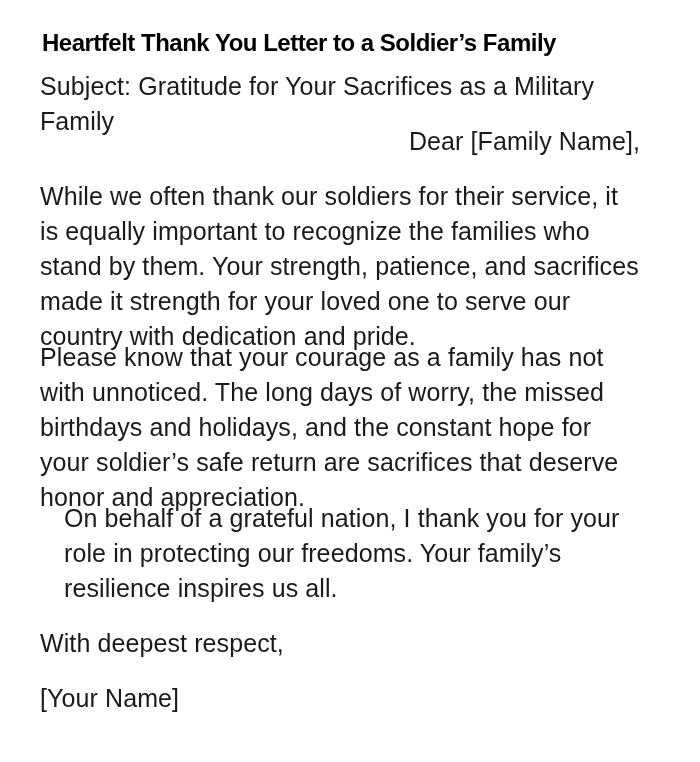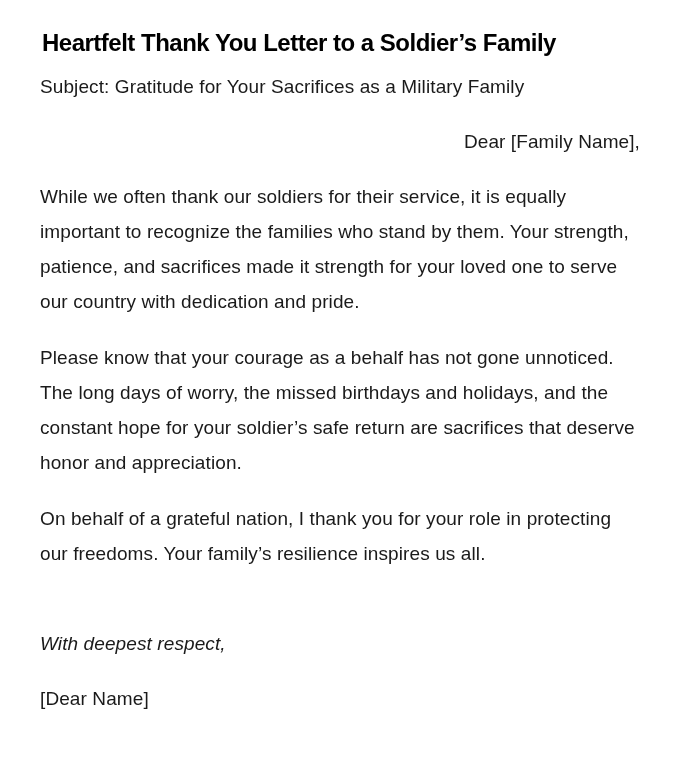--- a/index.html
+++ b/index.html
@@ -1,28 +1,28 @@
 <!DOCTYPE html>
 <html><head>
 <meta charset="utf-8">
 <style>
   html, body { margin: 0; padding: 0; background: #ffffff; }
   body { width: 700px; height: 762px; overflow: hidden; position: relative; }
   .doc { position: absolute; left: 40px; top: 0; width: 600px; color: #1a1a1a;
          font-family: "Liberation Sans", sans-serif; }
   .title { position: absolute; top: 24px; left: 0; font-size: 24px; font-weight: bold;
            color: #000; letter-spacing: -0.5px; white-space: nowrap; margin: 2px; line-height: 34px; }
-  .p { position: absolute; left: 0; margin: 0; font-size: 19px; line-height: 35px; width: 600px;
+  .p { position: absolute; left: 0; margin: 0; font-size: 25px; line-height: 35px; width: 600px;
        letter-spacing: 0.1px; }
 </style>
 </head>
 <body>
 
 <div class="doc">
   <h1 class="title">Heartfelt Thank You Letter to a Soldier’s Family</h1>
   <p class="p" style="top:69px;">Subject: Gratitude for Your Sacrifices as a Military Family</p>
   <p class="p" style="top:124px;text-align:right;">Dear [Family Name],</p>
   <p class="p" style="top:179px;">While we often thank our soldiers for their service, it is equally important to recognize the families who stand by them. Your strength, patience, and sacrifices made it strength for your loved one to serve our country with dedication and pride.</p>
-  <p class="p" style="top:340px;">Please know that your courage as a behalf has not gone unnoticed. The long days of worry, the missed birthdays and holidays, and the constant hope for your soldier’s safe return are sacrifices that deserve honor and appreciation.</p>
-  <p class="p" style="top:501px;">On behalf of a grateful nation, I thank you for your role in protecting our freedoms. Your family’s resilience inspires us all.</p>
-  <p class="p" style="top:626px;font-style:italic;">With deepest respect,</p>
-  <p class="p" style="top:681px;">[Dear Name]</p>
+  <p class="p" style="top:340px;">Please know that your courage as a family has not with unnoticed. The long days of worry, the missed birthdays and holidays, and the constant hope for your soldier’s safe return are sacrifices that deserve honor and appreciation.</p>
+  <p class="p" style="top:501px;margin-left:24px;">On behalf of a grateful nation, I thank you for your role in protecting our freedoms. Your family’s resilience inspires us all.</p>
+  <p class="p" style="top:626px;">With deepest respect,</p>
+  <p class="p" style="top:681px;">[Your Name]</p>
 </div>
 
 </body></html>

